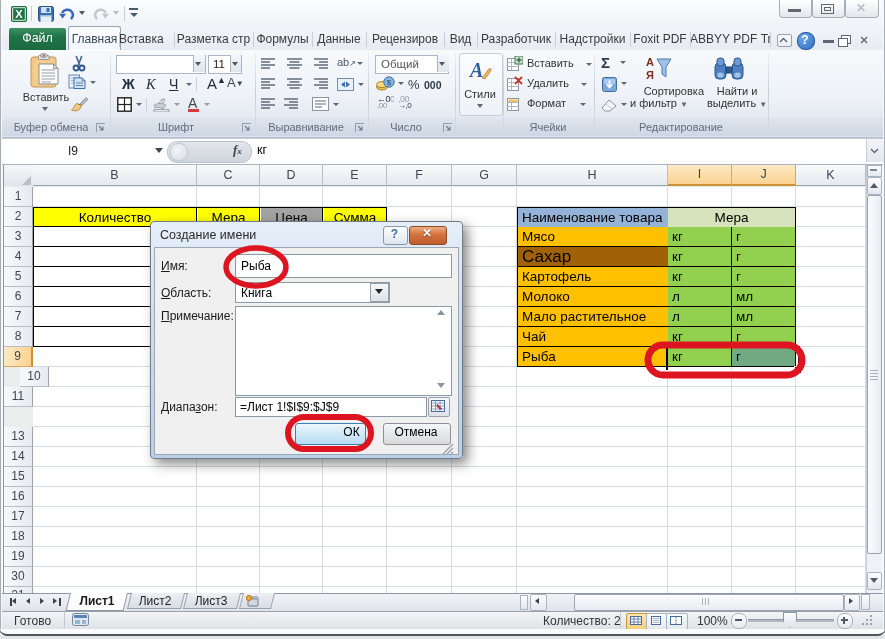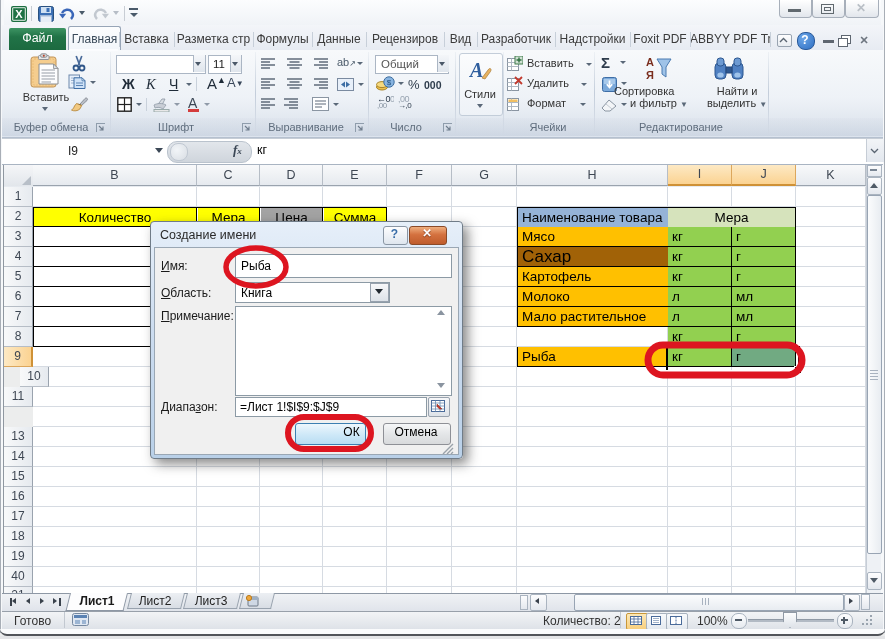--- a/index.html
+++ b/index.html
@@ -44,21 +44,21 @@
 <div class="abs" style="left:779px;top:0;width:31px;height:17px;background:linear-gradient(#ffffff,#f0f2f5 55%,#e2e6ec);border:1px solid #a7afba;border-top:none;border-radius:0 0 4px 4px;"></div>
 <div class="abs" style="left:812px;top:0;width:31px;height:17px;background:linear-gradient(#ffffff,#f0f2f5 55%,#e2e6ec);border:1px solid #a7afba;border-top:none;border-radius:0 0 4px 4px;"></div>
 <div class="abs" style="left:845px;top:0;width:32px;height:17px;background:linear-gradient(#ffffff,#f0f2f5 55%,#e2e6ec);border:1px solid #a7afba;border-top:none;border-radius:0 0 4px 4px;"></div>
 <div class="abs" style="left:788px;top:9px;width:13px;height:3px;background:#61696f;"></div>
 <div class="abs" style="left:821px;top:4px;width:11px;height:8px;border:1.6px solid #61696f;"></div>
 <div class="abs" style="left:824px;top:7px;width:5px;height:2.4px;border:1.4px solid #61696f;"></div>
 <div class="abs" style="left:853px;top:2px;width:16px;height:13px;font-size:12px;font-weight:bold;color:#b9bfc6;text-align:center;line-height:13px;">✕</div>
 <div class="abs" style="left:2px;top:25px;width:881px;height:25px;background:linear-gradient(#f3f5f9,#e7ebf2);"></div>
 <div class="abs" style="left:9px;top:28px;width:57px;height:22px;background:linear-gradient(#3d9463,#217347 40%,#1c6a40);border-radius:2px 2px 0 0;color:#fff;text-align:center;line-height:21px;font-size:12.5px;">Файл</div>
 <div class="abs" style="left:68px;top:26px;width:51px;height:24px;background:linear-gradient(#fcfdfe,#f1f5fa);border:1px solid #97a5b7;border-bottom:none;border-radius:2.5px 2.5px 0 0;text-align:center;line-height:24px;font-size:12px;color:#3a4a5a;">Главная</div>
-<div class="abs" style="left:119px;top:31px;width:55px;height:18px;text-align:center;font-size:12px;color:#3b3b3b;line-height:16px;overflow:hidden;">Вставка</div>
+<div class="abs" style="left:119px;top:31px;width:55px;height:18px;font-size:12px;color:#3b3b3b;line-height:16px;overflow:hidden;">Вставка</div>
 <div class="abs" style="left:119px;top:32px;width:1px;height:15px;background:#c7cfd9;"></div>
 <div class="abs" style="left:174px;top:31px;width:79px;height:18px;text-align:center;font-size:12px;color:#3b3b3b;line-height:16px;overflow:hidden;">Разметка стр</div>
 <div class="abs" style="left:174px;top:32px;width:1px;height:15px;background:#c7cfd9;"></div>
 <div class="abs" style="left:253px;top:31px;width:59px;height:18px;text-align:center;font-size:12px;color:#3b3b3b;line-height:16px;overflow:hidden;">Формулы</div>
 <div class="abs" style="left:253px;top:32px;width:1px;height:15px;background:#c7cfd9;"></div>
 <div class="abs" style="left:312px;top:31px;width:54px;height:18px;text-align:center;font-size:12px;color:#3b3b3b;line-height:16px;overflow:hidden;">Данные</div>
 <div class="abs" style="left:312px;top:32px;width:1px;height:15px;background:#c7cfd9;"></div>
 <div class="abs" style="left:366px;top:31px;width:78px;height:18px;text-align:center;font-size:12px;color:#3b3b3b;line-height:16px;overflow:hidden;">Рецензиров</div>
 <div class="abs" style="left:366px;top:32px;width:1px;height:15px;background:#c7cfd9;"></div>
 <div class="abs" style="left:444px;top:31px;width:33px;height:18px;text-align:center;font-size:12px;color:#3b3b3b;line-height:16px;overflow:hidden;">Вид</div>
@@ -302,21 +302,21 @@
 <svg class="abs" style="left:601px;top:98px" width="16" height="14" viewBox="0 0 16 14">
 <path d="M1 10 L8 2 L15 8 L9 13 L4 13 Z" fill="#f3f5f8" stroke="#8a95a2"></path>
 <path d="M5 6 L11 11" stroke="#c2cad2" stroke-width="1"></path>
 </svg>
 <div class="abs" style="left:621px;top:103px;width:0;height:0;border-left:3px solid transparent;border-right:3px solid transparent;border-top:3.5px solid #5a6878;"></div>
 <svg class="abs" style="left:645px;top:55px" width="28" height="28" viewBox="0 0 28 28">
 <text x="1" y="11" font-size="11" font-weight="bold" fill="#7a2e1e" font-family="Liberation Sans">А</text>
 <text x="1" y="24" font-size="11" font-weight="bold" fill="#7a2e1e" font-family="Liberation Sans">Я</text>
 <path d="M12 4 L26 4 L21 12 L21 22 L17 19 L17 12 Z" fill="#9fc3e8" stroke="#4a7ab0"></path>
 </svg>
-<div class="abs" style="left:614px;top:85px;width:90px;text-align:left;font-size:11px;color:#333;">Сортировка</div>
+<div class="abs" style="left:614px;top:85px;width:90px;text-align:right;font-size:11px;color:#333;">Сортировка</div>
 <div class="abs" style="left:614px;top:97px;width:90px;text-align:center;font-size:11px;color:#333;">и фильтр <span style="font-size:8px;color:#5a6878;">▼</span></div>
 <svg class="abs" style="left:714px;top:55px" width="30" height="28" viewBox="0 0 30 28">
 <rect x="1" y="8" width="11" height="16" rx="4" fill="#4f80c2" stroke="#2d5790"></rect>
 <rect x="18" y="8" width="11" height="16" rx="4" fill="#4f80c2" stroke="#2d5790"></rect>
 <rect x="3" y="3" width="7" height="8" rx="3" fill="#6d9ad2" stroke="#2d5790"></rect>
 <rect x="20" y="3" width="7" height="8" rx="3" fill="#6d9ad2" stroke="#2d5790"></rect>
 <rect x="12" y="12" width="6" height="6" fill="#2e578f" stroke="#24497c"></rect>
 <ellipse cx="6.5" cy="20" rx="3.2" ry="2.6" fill="#9fc3ea"></ellipse>
 <ellipse cx="23.5" cy="20" rx="3.2" ry="2.6" fill="#9fc3ea"></ellipse>
 </svg>
@@ -389,21 +389,21 @@
 <div class="abs" style="left:4px;top:367px;background:linear-gradient(90deg,#f8f9fa,#e6eaef);border-right:1px solid #9aa3ae;border-bottom:1px solid #b6bdc6;width:28px;height:19px;line-height:19px;text-align:center;font-size:12px;color:#3e4753;margin-left:16px;">10</div>
 <div class="abs" style="left:4px;top:387px;background:linear-gradient(90deg,#f8f9fa,#e6eaef);border-right:1px solid #9aa3ae;border-bottom:1px solid #b6bdc6;width:28px;height:19px;line-height:19px;text-align:center;font-size:12px;color:#3e4753;">11</div>
 <div class="abs" style="left:4px;top:407px;background:linear-gradient(90deg,#f8f9fa,#e6eaef);border-right:1px solid #9aa3ae;border-bottom:1px solid #b6bdc6;width:28px;height:19px;line-height:19px;text-align:center;font-size:12px;color:#3e4753;margin-top:36px;">12</div>
 <div class="abs" style="left:4px;top:427px;background:linear-gradient(90deg,#f8f9fa,#e6eaef);border-right:1px solid #9aa3ae;border-bottom:1px solid #b6bdc6;width:28px;height:19px;line-height:19px;text-align:center;font-size:12px;color:#3e4753;">13</div>
 <div class="abs" style="left:4px;top:447px;background:linear-gradient(90deg,#f8f9fa,#e6eaef);border-right:1px solid #9aa3ae;border-bottom:1px solid #b6bdc6;width:28px;height:19px;line-height:19px;text-align:center;font-size:12px;color:#3e4753;">14</div>
 <div class="abs" style="left:4px;top:467px;background:linear-gradient(90deg,#f8f9fa,#e6eaef);border-right:1px solid #9aa3ae;border-bottom:1px solid #b6bdc6;width:28px;height:19px;line-height:19px;text-align:center;font-size:12px;color:#3e4753;">15</div>
 <div class="abs" style="left:4px;top:487px;background:linear-gradient(90deg,#f8f9fa,#e6eaef);border-right:1px solid #9aa3ae;border-bottom:1px solid #b6bdc6;width:28px;height:19px;line-height:19px;text-align:center;font-size:12px;color:#3e4753;">16</div>
 <div class="abs" style="left:4px;top:507px;background:linear-gradient(90deg,#f8f9fa,#e6eaef);border-right:1px solid #9aa3ae;border-bottom:1px solid #b6bdc6;width:28px;height:19px;line-height:19px;text-align:center;font-size:12px;color:#3e4753;">17</div>
 <div class="abs" style="left:4px;top:527px;background:linear-gradient(90deg,#f8f9fa,#e6eaef);border-right:1px solid #9aa3ae;border-bottom:1px solid #b6bdc6;width:28px;height:19px;line-height:19px;text-align:center;font-size:12px;color:#3e4753;">18</div>
 <div class="abs" style="left:4px;top:547px;background:linear-gradient(90deg,#f8f9fa,#e6eaef);border-right:1px solid #9aa3ae;border-bottom:1px solid #b6bdc6;width:28px;height:19px;line-height:19px;text-align:center;font-size:12px;color:#3e4753;">19</div>
-<div class="abs" style="left:4px;top:567px;background:linear-gradient(90deg,#f8f9fa,#e6eaef);border-right:1px solid #9aa3ae;border-bottom:1px solid #b6bdc6;width:28px;height:19px;line-height:19px;text-align:center;font-size:12px;color:#3e4753;">40</div>
+<div class="abs" style="left:4px;top:567px;background:linear-gradient(90deg,#f8f9fa,#e6eaef);border-right:1px solid #9aa3ae;border-bottom:1px solid #b6bdc6;width:28px;height:19px;line-height:19px;text-align:center;font-size:12px;color:#3e4753;">30</div>
 <div class="abs" style="left:4px;top:587px;width:28px;height:6px;background:linear-gradient(90deg,#f8f9fa,#e6eaef);border-right:1px solid #9aa3ae;overflow:hidden;font-size:12px;color:#3e4753;text-align:center;line-height:16px;">21</div>
 <div class="abs" style="left:33px;top:207px;width:354px;height:140px;border:1px solid #000;box-sizing:border-box;"></div>
 <div class="abs" style="left:33px;top:226px;width:354px;height:1px;background:#000;"></div>
 <div class="abs" style="left:33px;top:246px;width:354px;height:1px;background:#000;"></div>
 <div class="abs" style="left:33px;top:266px;width:354px;height:1px;background:#000;"></div>
 <div class="abs" style="left:33px;top:286px;width:354px;height:1px;background:#000;"></div>
 <div class="abs" style="left:33px;top:306px;width:354px;height:1px;background:#000;"></div>
 <div class="abs" style="left:33px;top:326px;width:354px;height:1px;background:#000;"></div>
 <div class="abs" style="left:196px;top:207px;width:1px;height:140px;background:#000;"></div>
 <div class="abs" style="left:259px;top:207px;width:1px;height:140px;background:#000;"></div>
@@ -422,20 +422,21 @@
 <div class="abs" style="left:732px;top:247px;width:63px;height:19px;background:#92d050;border:1px solid #000;border-top:none;border-left:none;font-size:13.5px;line-height:20px;text-indent:4px;color:#000;">г</div>
 <div class="abs" style="left:517px;top:267px;width:150px;height:19px;background:#ffc000;border:1px solid #000;border-top:none;font-size:13.5px;line-height:20px;text-indent:4px;color:#000;">Картофель</div>
 <div class="abs" style="left:668px;top:267px;width:63px;height:19px;background:#92d050;border:1px solid #000;border-top:none;border-left:none;font-size:13.5px;line-height:20px;text-indent:4px;color:#000;">кг</div>
 <div class="abs" style="left:732px;top:267px;width:63px;height:19px;background:#92d050;border:1px solid #000;border-top:none;border-left:none;font-size:13.5px;line-height:20px;text-indent:4px;color:#000;">г</div>
 <div class="abs" style="left:517px;top:287px;width:150px;height:19px;background:#ffc000;border:1px solid #000;border-top:none;font-size:13.5px;line-height:20px;text-indent:4px;color:#000;">Молоко</div>
 <div class="abs" style="left:668px;top:287px;width:63px;height:19px;background:#92d050;border:1px solid #000;border-top:none;border-left:none;font-size:13.5px;line-height:20px;text-indent:4px;color:#000;">л</div>
 <div class="abs" style="left:732px;top:287px;width:63px;height:19px;background:#92d050;border:1px solid #000;border-top:none;border-left:none;font-size:13.5px;line-height:20px;text-indent:4px;color:#000;">мл</div>
 <div class="abs" style="left:517px;top:307px;width:150px;height:19px;background:#ffc000;border:1px solid #000;border-top:none;font-size:13.5px;line-height:20px;text-indent:4px;color:#000;">Мало растительное</div>
 <div class="abs" style="left:668px;top:307px;width:63px;height:19px;background:#92d050;border:1px solid #000;border-top:none;border-left:none;font-size:13.5px;line-height:20px;text-indent:4px;color:#000;">л</div>
 <div class="abs" style="left:732px;top:307px;width:63px;height:19px;background:#92d050;border:1px solid #000;border-top:none;border-left:none;font-size:13.5px;line-height:20px;text-indent:4px;color:#000;">мл</div>
+<div class="abs" style="left:517px;top:327px;width:150px;height:19px;background:#ffc000;border:1px solid #000;border-top:none;font-size:13.5px;line-height:20px;text-indent:4px;color:#000;">Чай</div>
 <div class="abs" style="left:668px;top:327px;width:63px;height:19px;background:#92d050;border:1px solid #000;border-top:none;border-left:none;font-size:13.5px;line-height:20px;text-indent:4px;color:#000;">кг</div>
 <div class="abs" style="left:732px;top:327px;width:63px;height:19px;background:#92d050;border:1px solid #000;border-top:none;border-left:none;font-size:13.5px;line-height:20px;text-indent:4px;color:#000;">г</div>
 <div class="abs" style="left:517px;top:347px;width:150px;height:19px;background:#ffc000;border:1px solid #000;border-top:none;font-size:13.5px;line-height:20px;text-indent:4px;color:#000;">Рыба</div>
 <div class="abs" style="left:668px;top:347px;width:63px;height:19px;background:#92d050;border:1px solid #000;border-top:none;border-left:none;font-size:13.5px;line-height:20px;text-indent:4px;color:#000;">кг</div>
 <div class="abs" style="left:732px;top:347px;width:63px;height:19px;background:#71aa82;border:1px solid #000;border-top:none;border-left:none;font-size:13.5px;line-height:20px;text-indent:4px;color:#000;">г</div>
 <div class="abs" style="left:666px;top:346px;width:130px;height:22px;border:2.5px solid #000;"></div>
 <div class="abs" style="left:666px;top:370px;width:133px;height:2px;background:#fff;"></div>
 <div class="abs" style="left:794px;top:366px;width:6px;height:6px;background:#000;border:1px solid #fff;"></div>
 <div class="abs" style="left:866px;top:165px;width:14px;height:428px;background:#eef1f5;border-left:1px solid #c6cdd6;"></div>
 <div class="abs" style="left:867px;top:165px;width:13px;height:10px;background:linear-gradient(#fdfdfe,#e4e8ee);border:1px solid #aab4c0;"></div>

